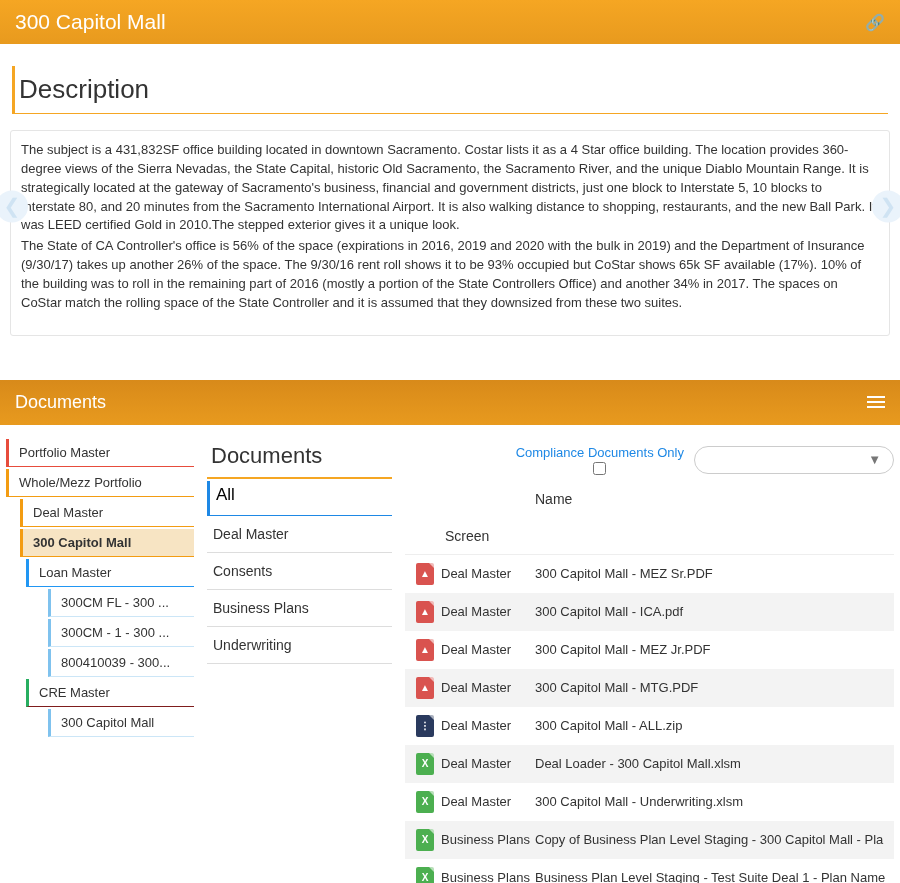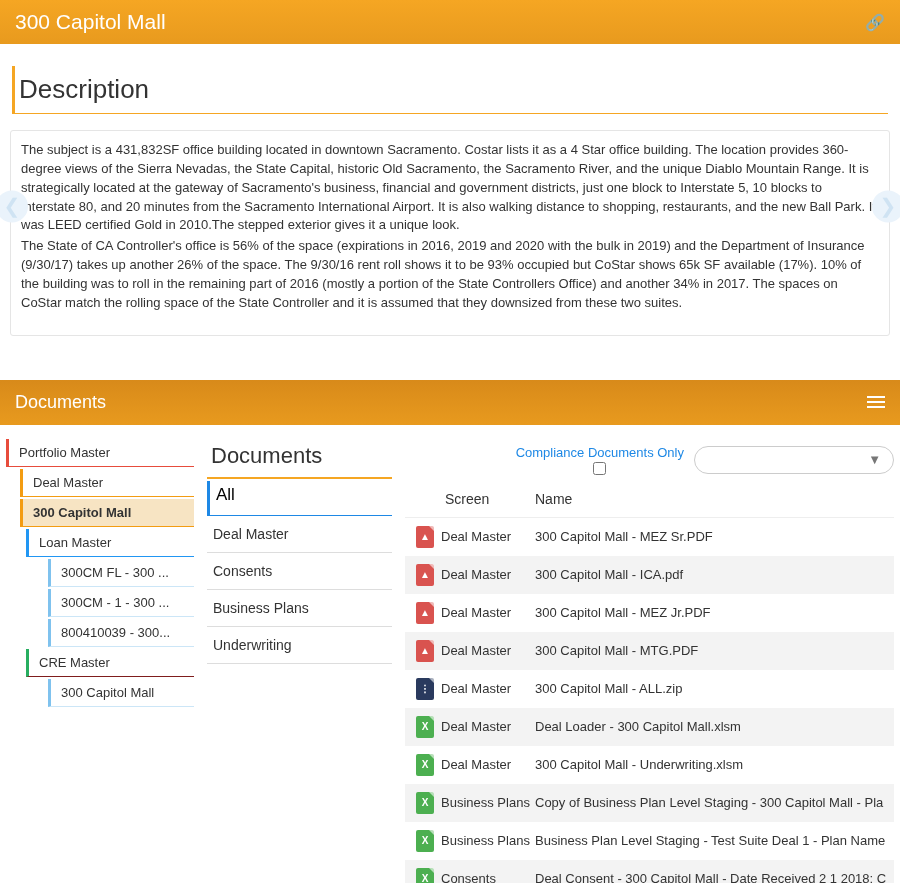--- a/index.html
+++ b/index.html
@@ -47,21 +47,21 @@
   .cat-item { padding: 10px 6px; border-bottom: 1px solid #ddd; cursor:pointer; font-size: 14px;}
   .cat-item.active { color: #000000; border-bottom-color:#1e88e5; border-left:3px solid #1e88e5; font-size:17px; padding-top:4px;}
 
   
   .main { flex: 1 1 auto; padding-top: 10px; position: relative;}
   .main-top { display:flex; align-items:center; justify-content:flex-end; gap:10px; padding-bottom:6px;}
   .comp-wrap { color:#1e88e5; font-size:13px; display:flex; flex-direction:column; align-items:center; gap:2px;}
   .searchpill { border:1px solid #ccc; border-radius:20px; width:200px; height:28px; display:flex; align-items:center; justify-content:flex-end; padding:0 12px; color:#777;}
   
   .thead { display:flex; padding:10px 0 10px 40px; font-size:14px; color:#333; border-bottom:1px solid #eee;}
-  .th-screen { width:90px;}
+  .th-screen { width:90px;margin-top:37px;}
   .th-name { flex:1;}
   
   .rows-scroll { max-height: 380px; overflow-y: scroll; }
   .row { display:flex; align-items:center; padding:8px 4px; font-size:13px;}
   .row.alt { background:#f3f3f3;}
   .row .ic { width:32px; display:flex; justify-content:center;}
   .row .sc { width:94px; color:#333; white-space:nowrap;}
   .row .nm { flex:1; white-space:nowrap; overflow:hidden; text-overflow:ellipsis;}
   
   .fi { width:18px; height:22px; border-radius:2px; display:inline-flex; align-items:center; justify-content:center; color:#fff; font-size:10px; font-weight:bold; position:relative;}
@@ -101,20 +101,21 @@
       <span></span>
       <span></span>
       <span></span>
     </div>
 </div>
 
 <div class="docs-body">
 
   <div class="tree" id="tree">
       <div class="tree-node lvl-0 c-red">Portfolio Master</div>
+      <div class="tree-node lvl-0 c-oranger">Whole/Mezz Portfolio</div>
       <div class="tree-node lvl-1 c-orange">Deal Master</div>
       <div class="tree-node lvl-1 c-orange sel">300 Capitol Mall</div>
       <div class="tree-node lvl-2 c-blue">Loan Master</div>
       <div class="tree-node lvl-3 c-bluel">300CM FL - 300 ...</div>
       <div class="tree-node lvl-3 c-bluel">300CM - 1 - 300 ...</div>
       <div class="tree-node lvl-3 c-bluel">800410039 - 300...</div>
       <div class="tree-node lvl-2 c-green">CRE Master</div>
       <div class="tree-node lvl-3 c-bluel">300 Capitol Mall</div>
     </div>
 

